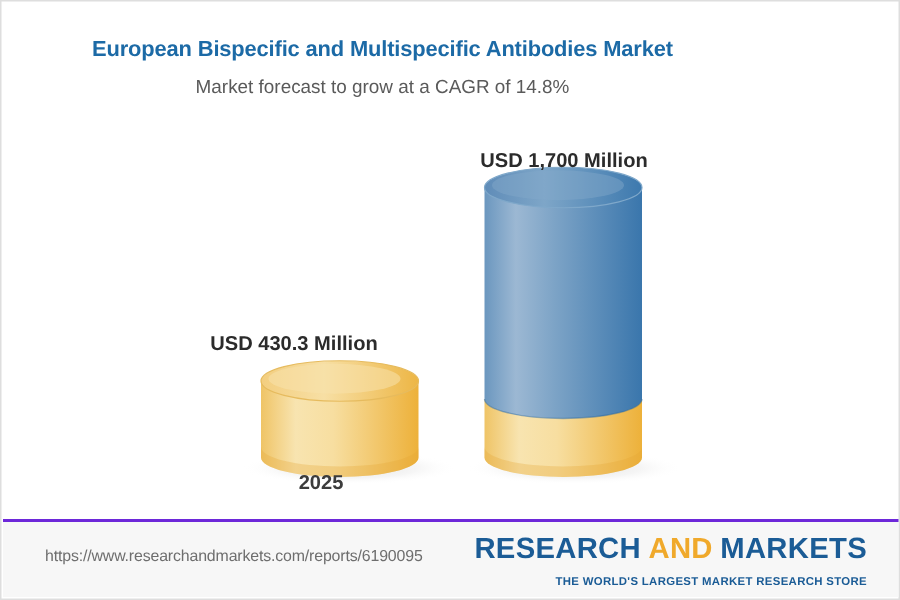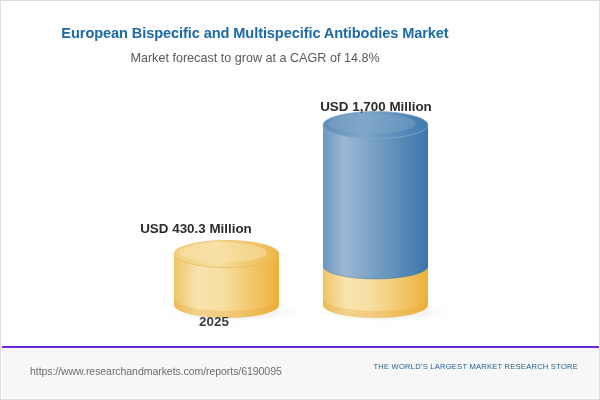--- a/index.html
+++ b/index.html
@@ -122,21 +122,21 @@
     font-weight: bold;
     letter-spacing: 0.2px;
     line-height: 21px;
     white-space: nowrap;
   }
   .brand-blue { color: #1b5c96; }
   .brand-gold { color: #f0a92b; }
   .brand-word-space { display: inline-block; width: 5px; }
   #brand-tagline {
     font-size: 7.6px;
-    font-weight: normal;
+    font-weight: bold;
     color: #1b5c96;
     letter-spacing: 0.22px;
     line-height: 10px;
     margin-top: 6px;
     white-space: nowrap;
   }
 </style>
 </head>
 <body>
 
@@ -228,17 +228,18 @@
     <div class="value-label" id="value-label-2035">USD 1,700 Million</div>
     <div class="value-label" id="value-label-2025">USD 430.3 Million</div>
 
     <div class="category-label" id="category-label-2025">2025</div>
   </div>
 
   <div id="footer">
     <div id="footer-url">https://www.researchandmarkets.com/reports/6190095</div>
 
     <div id="brand-logo">
+      <div id="brand-wordmark"><span class="brand-blue">RESEARCH</span><span class="brand-word-space"></span><span class="brand-gold">AND</span><span class="brand-word-space"></span><span class="brand-blue">MARKETS</span></div>
       <div id="brand-tagline">THE WORLD'S LARGEST MARKET RESEARCH STORE</div>
     </div>
   </div>
 
 </div>
 
 </body></html>

